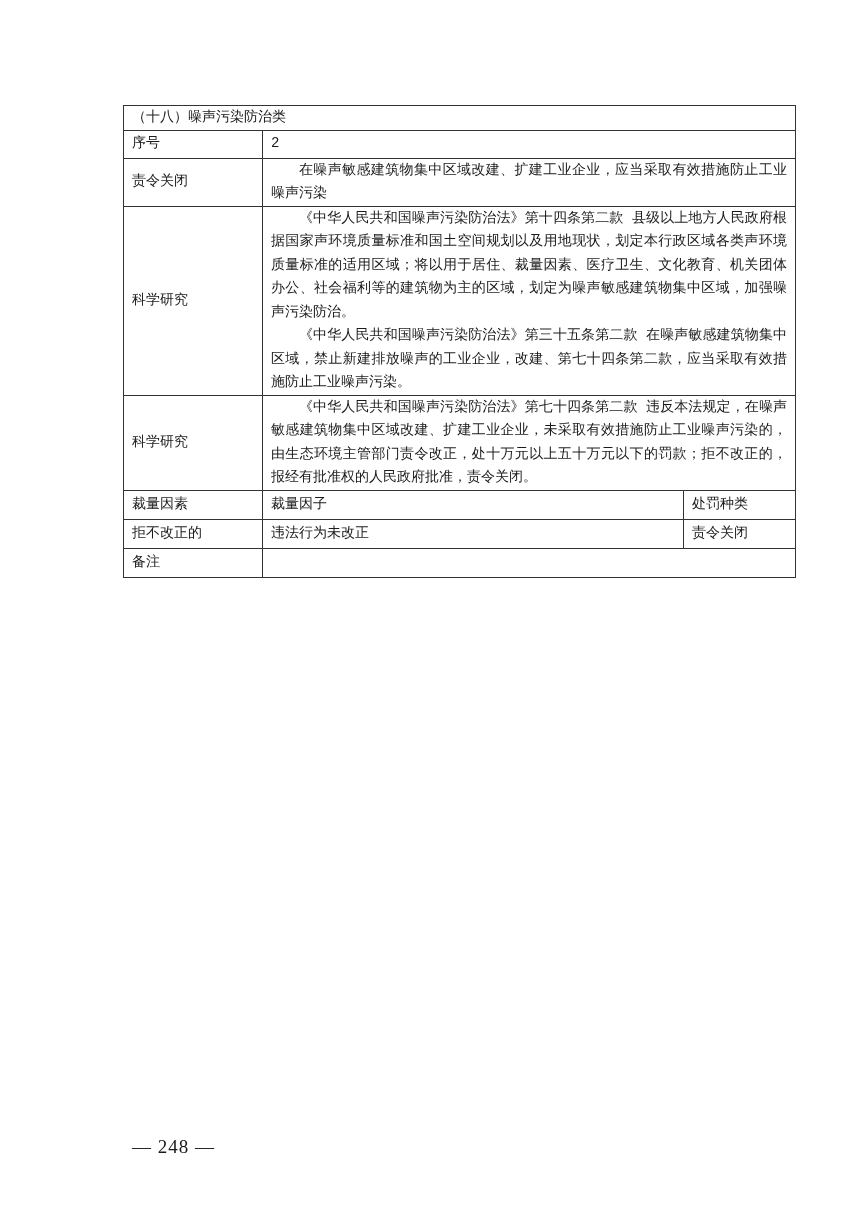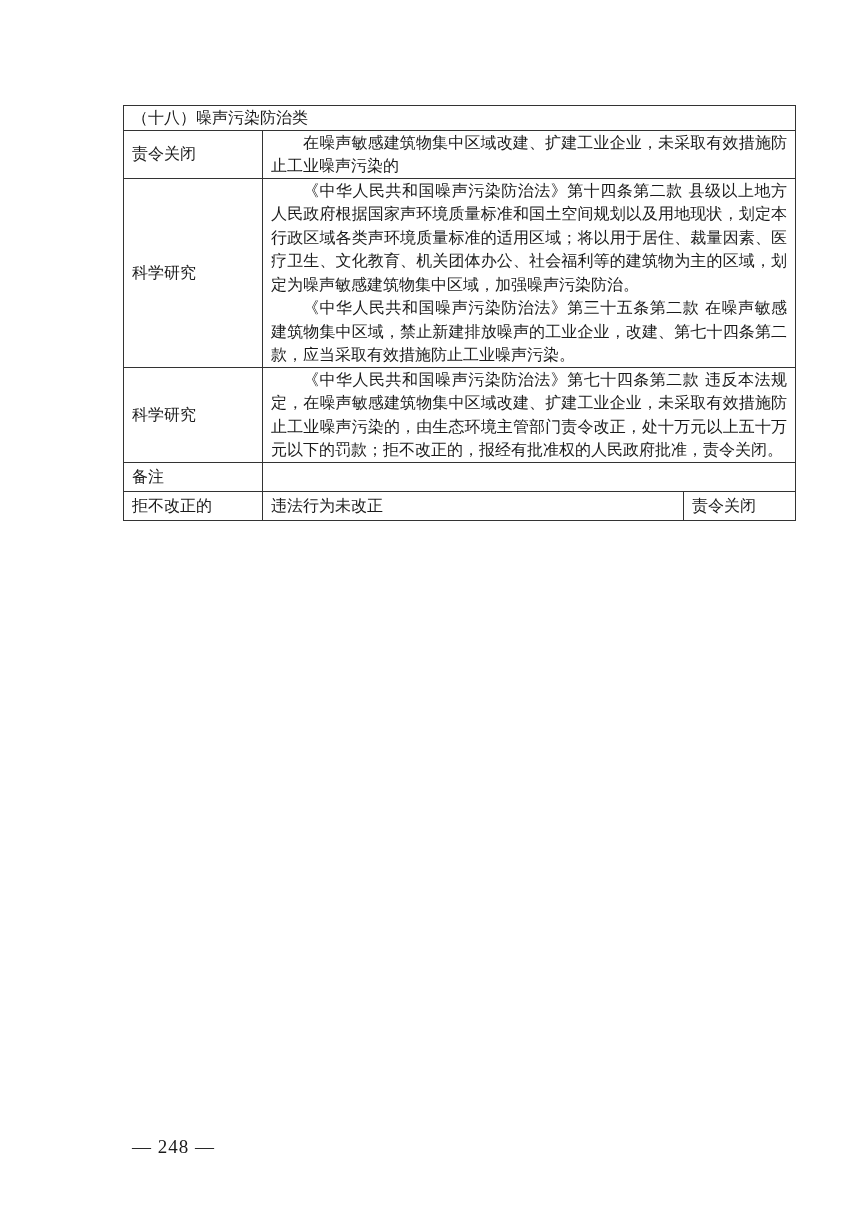--- a/index.html
+++ b/index.html
@@ -1,19 +1,19 @@
 <!DOCTYPE html>
 <html><head>
 <meta charset="utf-8">
 <style>
   html, body { margin:0; padding:0; background:#ffffff; }
   body { width:868px; height:1227px; position:relative; overflow:hidden;
          font-family:"DejaVu Serif","Liberation Serif",serif; color:#1a1a1a; }
   table.doc { position:absolute; left:123px; top:105px; width:672px;
-              border-collapse:collapse; table-layout:fixed; font-size:16px; }
+              border-collapse:collapse; table-layout:fixed; font-size:14px;font-family:Liberation Mono, monospace; }
   table.doc td { border:1px solid #333; padding:0 8px; vertical-align:middle; line-height:23.5px; }
   col.c1 { width:139px; } col.c2 { width:421px; } col.c3 { width:112px; }
   .hdr td { height:22px; line-height:22px; }
   .r-seq td { height:27px; }
   .para { text-indent:2em; text-align:justify; }
   .short td { height:28px; }
   .footer { position:absolute; left:132px; top:1136px; font-size:19px;
             font-family:"Liberation Serif",serif; letter-spacing:1px;text-align:center; }
 </style>
 </head>
@@ -22,44 +22,53 @@
 <table class="doc">
   <colgroup>
       <col class="c1">
       <col class="c2">
       <col class="c3">
     </colgroup>
   <tbody>
       <tr class="hdr">
     <td colspan="3">（十八）噪声污染防治类</td>
   </tr>
+  <tr class="r-seq">
+    <td>序号</td>
+    <td colspan="2">2</td>
+  </tr>
   <tr>
     <td>责令关闭</td>
     <td colspan="2">
-          <div class="para">在噪声敏感建筑物集中区域改建、扩建工业企业，未采取有效措施防止工业噪声污染的</div>
+          <div class="para">在噪声敏感建筑物集中区域改建、扩建工业企业，应当采取有效措施防止工业噪声污染</div>
         </td>
   </tr>
   <tr>
     <td>科学研究</td>
     <td colspan="2">
       <div class="para">《中华人民共和国噪声污染防治法》第十四条第二款 县级以上地方人民政府根据国家声环境质量标准和国土空间规划以及用地现状，划定本行政区域各类声环境质量标准的适用区域；将以用于居住、裁量因素、医疗卫生、文化教育、机关团体办公、社会福利等的建筑物为主的区域，划定为噪声敏感建筑物集中区域，加强噪声污染防治。</div>
       <div class="para">《中华人民共和国噪声污染防治法》第三十五条第二款 在噪声敏感建筑物集中区域，禁止新建排放噪声的工业企业，改建、第七十四条第二款，应当采取有效措施防止工业噪声污染。</div>
     </td>
   </tr>
   <tr>
     <td>科学研究</td>
     <td colspan="2">
           <div class="para">《中华人民共和国噪声污染防治法》第七十四条第二款 违反本法规定，在噪声敏感建筑物集中区域改建、扩建工业企业，未采取有效措施防止工业噪声污染的，由生态环境主管部门责令改正，处十万元以上五十万元以下的罚款；拒不改正的，报经有批准权的人民政府批准，责令关闭。</div>
         </td>
   </tr>
   <tr class="short">
-    <td>备注</td>
-    <td colspan="2"></td>
+    <td>裁量因素</td>
+    <td>裁量因子</td>
+    <td>处罚种类</td>
   </tr>
   <tr class="short">
     <td>拒不改正的</td>
     <td>违法行为未改正</td>
     <td>责令关闭</td>
+  </tr>
+  <tr class="short">
+    <td>备注</td>
+    <td colspan="2"></td>
   </tr>
 </tbody>
   </table>
 
 <div class="footer">— 248 —</div>
 
 </body></html>

